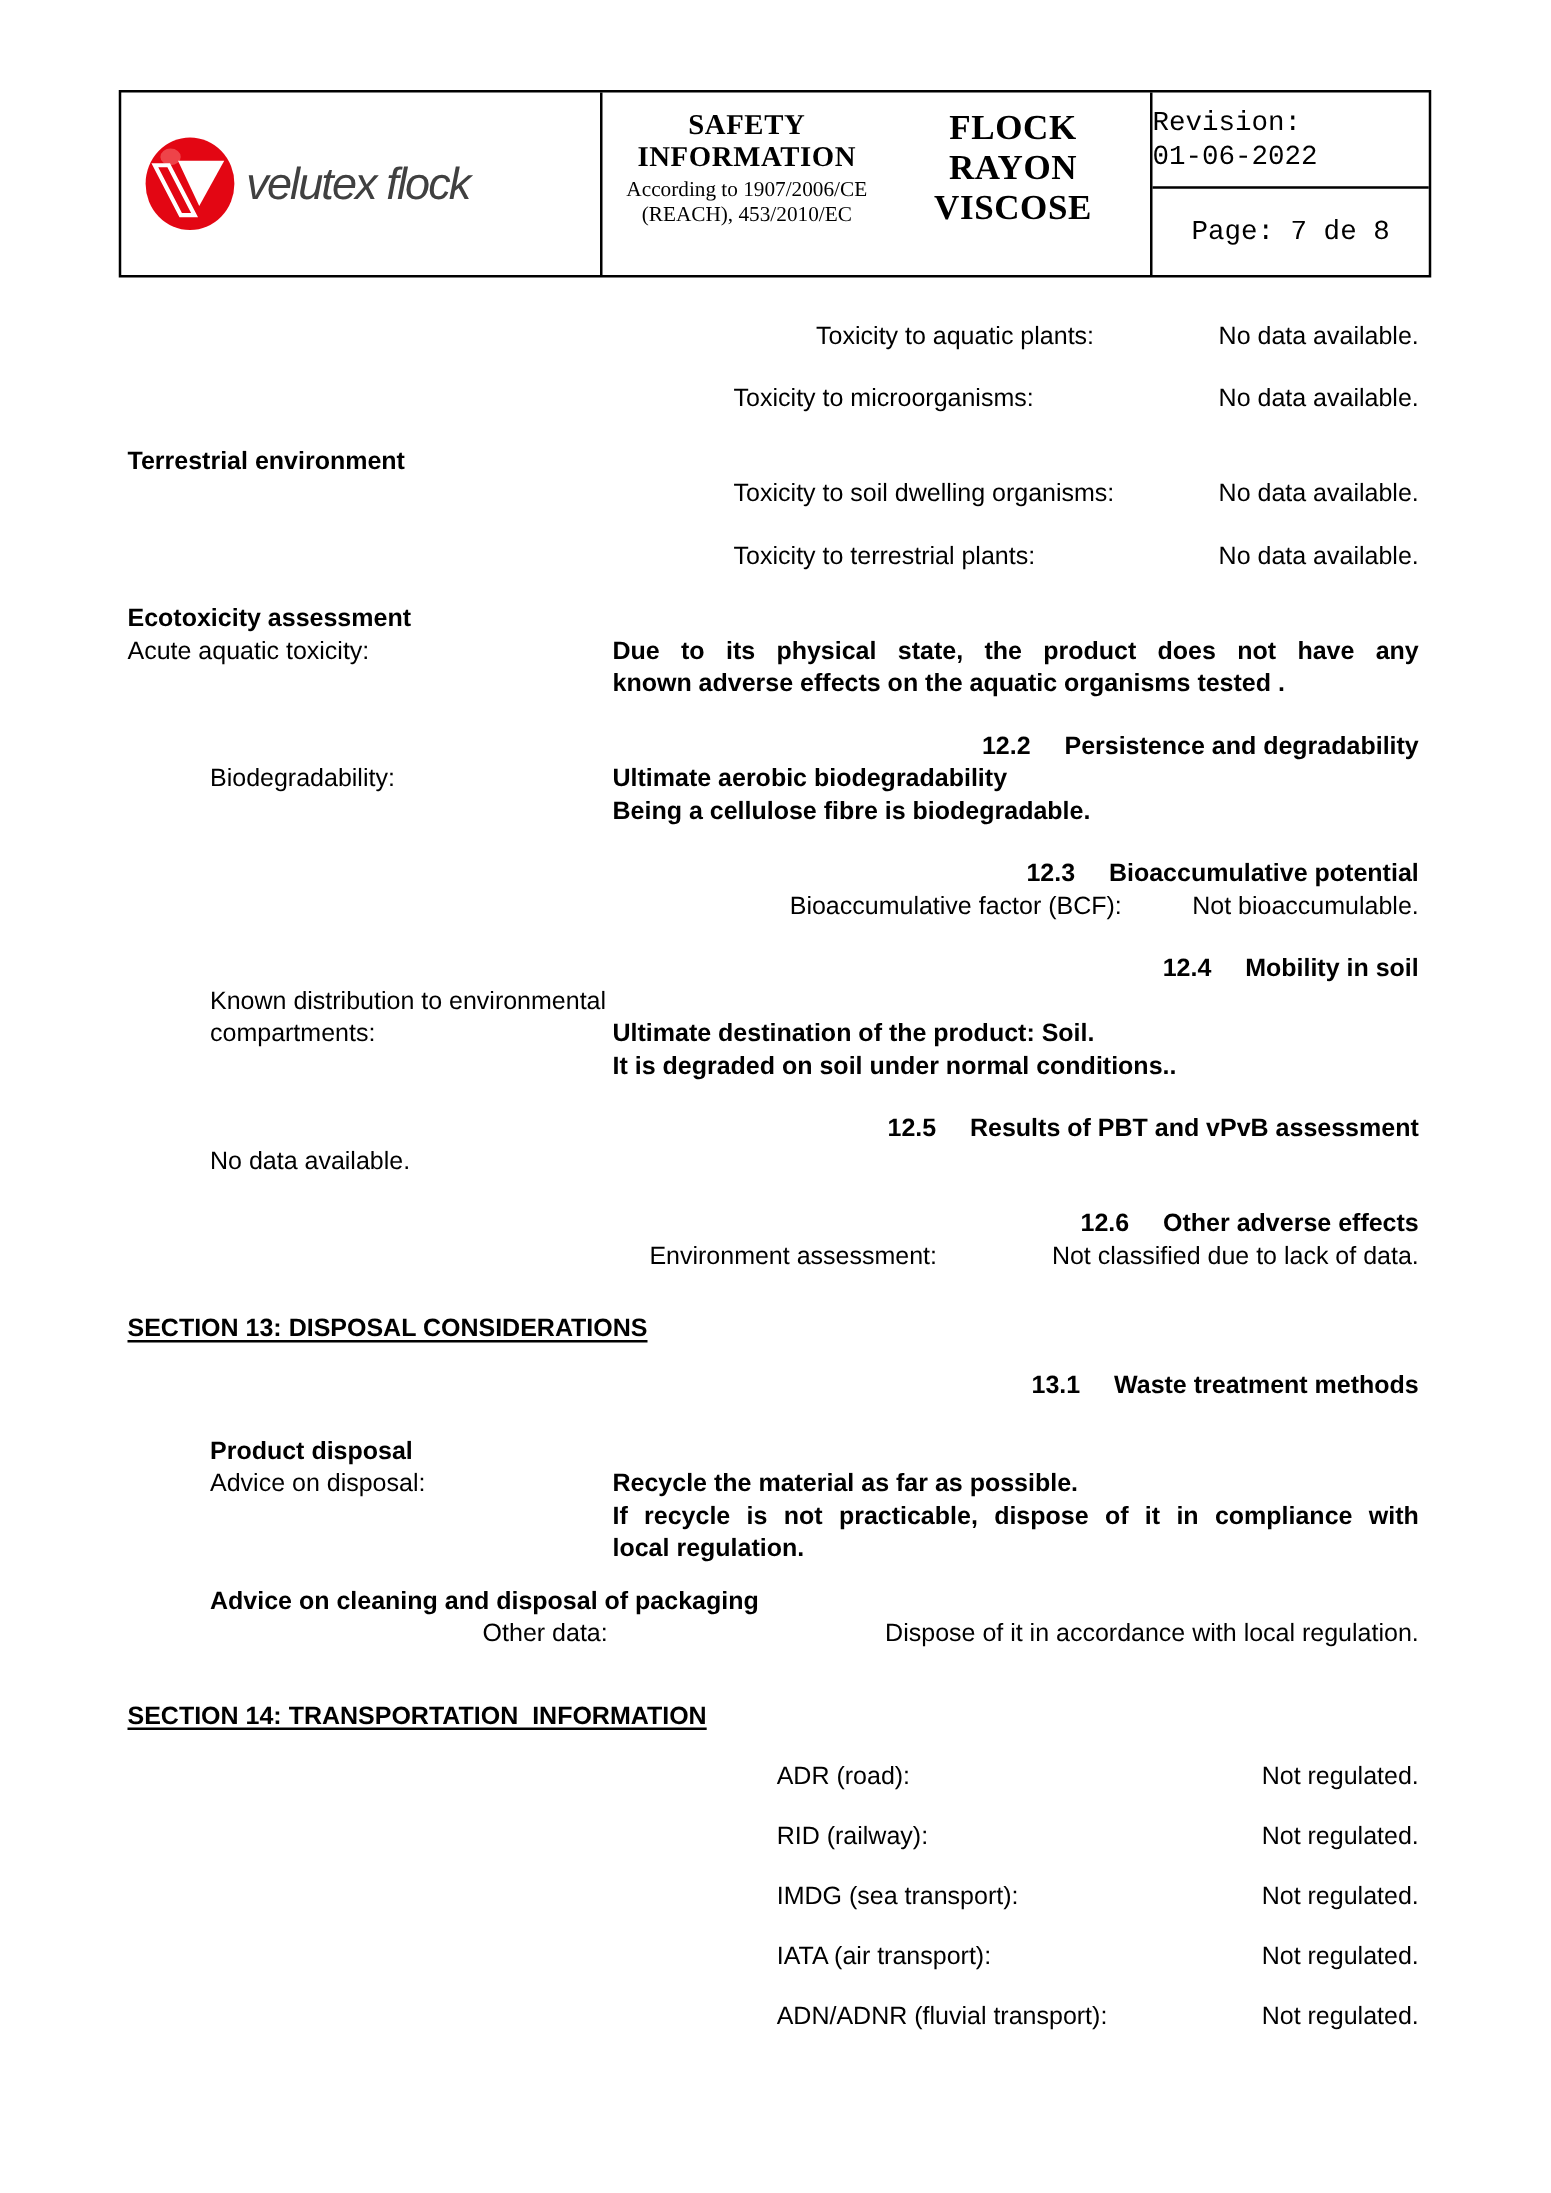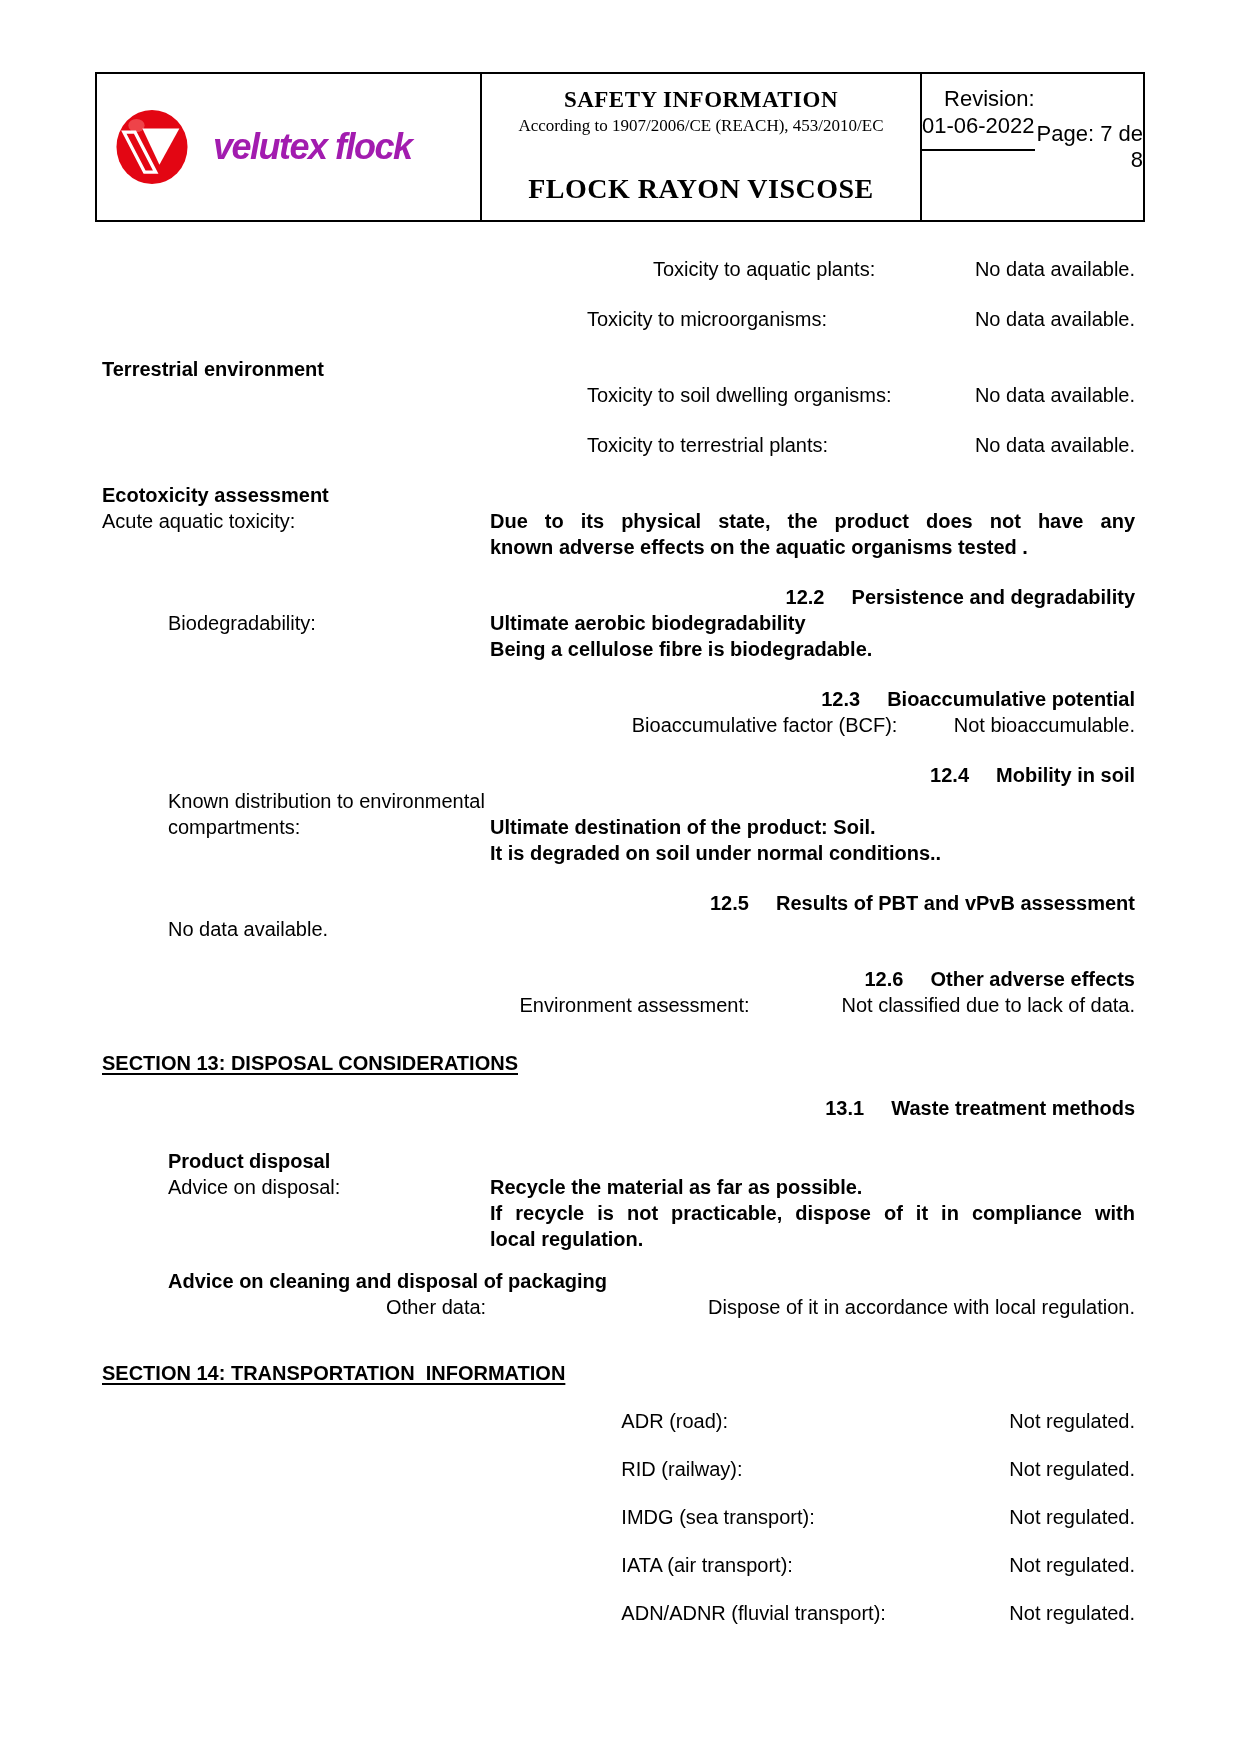--- a/index.html
+++ b/index.html
@@ -5,30 +5,30 @@
   * { margin:0; padding:0; box-sizing:border-box; }
   html,body { background:#ffffff; }
   body { font-family:"Liberation Sans", sans-serif; color:#000; }
   .page { position:relative; width:1241px; height:1754px; background:#fff; overflow:hidden; }
 
   
   .htable { position:absolute; left:95px; top:72px; width:1050px; height:150px;
             border:2px solid #000; display:flex; background:#fff; }
   .hlogo { width:385px; border-right:2px solid #000; display:flex; align-items:center;
            padding-left:18px; }
-  .brand-text { font-size:36px; font-weight:bold; font-style:italic; color:#a21caf;
-                letter-spacing:-1.5px; margin-left:24px; white-space:nowrap; }
+  .brand-text { font-size:36px; font-weight:normal; font-style:italic; color:#404040;
+                letter-spacing:-1.5px; margin-left:8px; white-space:nowrap; }
   .hcenter { width:440px; border-right:2px solid #000; font-family:"Liberation Serif", serif;
-             text-align:center; display:flex; flex-direction:column; justify-content:space-between;
+             text-align:center; display:flex; flex-direction:row; justify-content:space-between;
              padding:13px 6px 15px; }
   .htitle { font-size:23px; font-weight:bold; letter-spacing:0.5px; }
   .hsub { font-size:17px; margin-top:3px; }
   .hproduct { font-size:28px; font-weight:bold; letter-spacing:0.5px; }
-  .hright { flex:1; font-family:Liberation Sans, sans-serif; text-align:right;
-            display:flex; }
+  .hright { flex:1; font-family:Liberation Mono, monospace; text-align:left;
+            display:flex; flex-direction:column; }
   .hrev { height:77px; border-bottom:2px solid #000; display:flex; flex-direction:column;
           justify-content:center; font-size:22px; line-height:27px; }
   .hpage { flex:1; display:flex; align-items:center; justify-content:center; font-size:22px; }
 
   
   .doc-body { position:absolute; left:102px; top:256px; width:1033px;
               font-size:20px; line-height:26px; }
   .frow { display:flex;justify-content:flex-end; }
   .c1 { width:388px; flex:none; }        
   .c1first { width:322px; flex:none; }   

